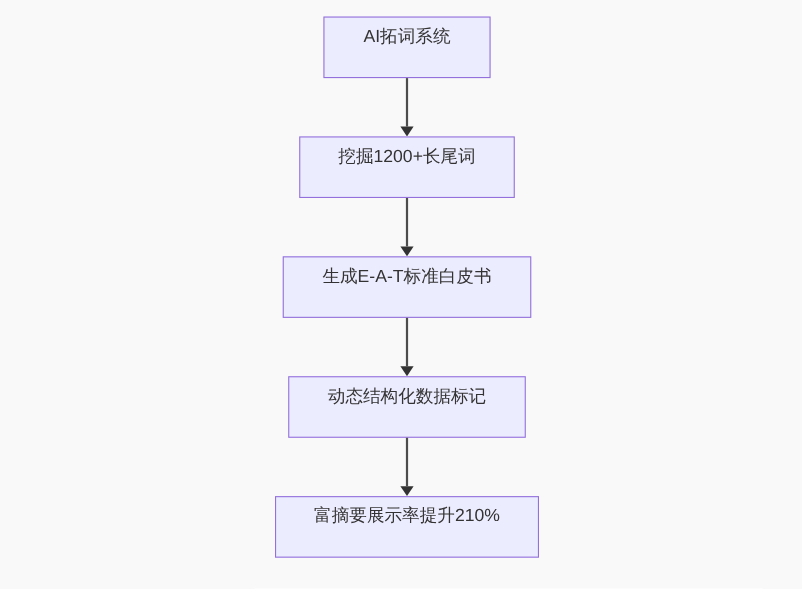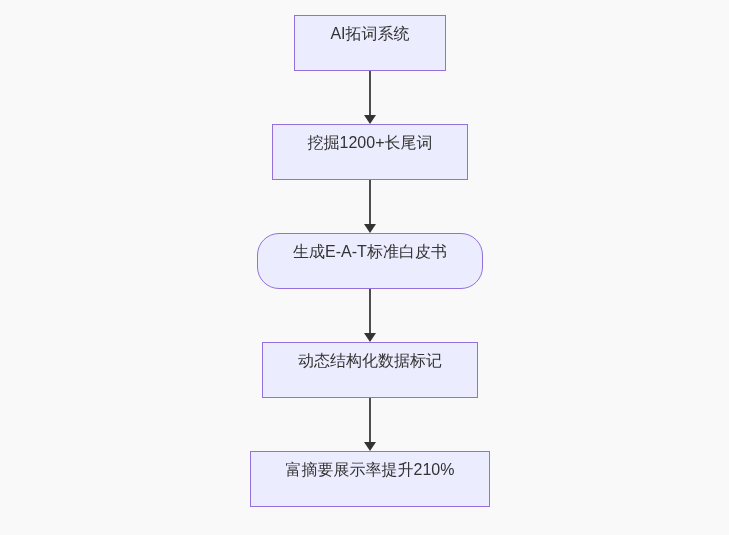--- a/index.html
+++ b/index.html
@@ -34,21 +34,21 @@
     line-height: 18px;
     padding: 9px 35px;
     height: 56px;
     white-space: nowrap;
     text-align: center;
     flex: none;
   }
   
   .flow-node:nth-of-type(1) { min-width: 146px; }
   .node-2 { min-width: 194px; }
-  .node-3 { min-width: 222px; border-radius: 22px; }
+  .node-3 { min-width: 222px; }
   .node-4 { min-width: 215px; text-align: right; }
   .node-5 { min-width: 235px; }
   .connector {
     height: 53px;
     width: 14px;
     display: flex;
     flex-direction: column;
     align-items: center;
     flex: none;
   }

